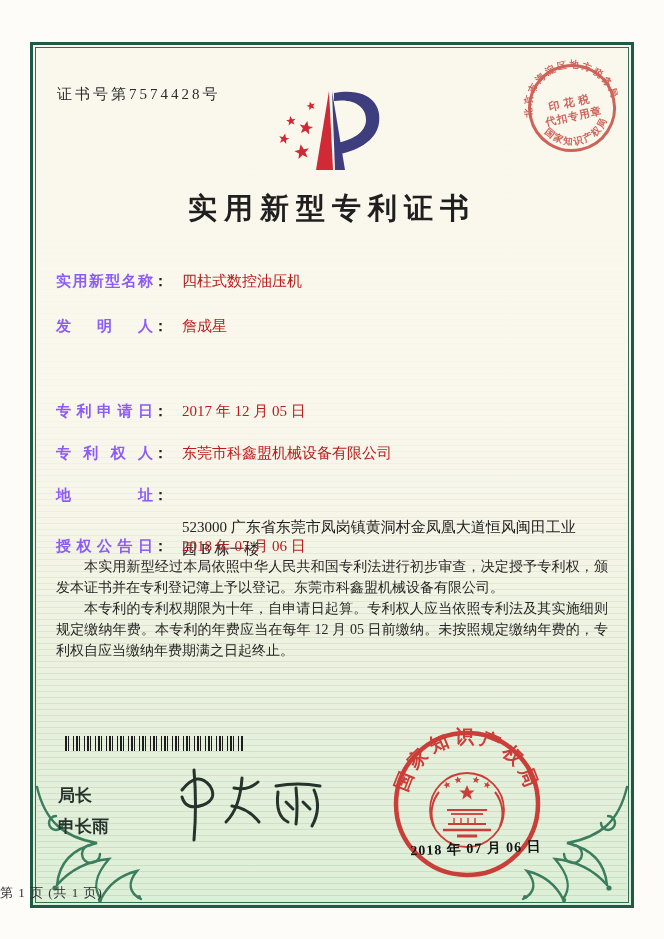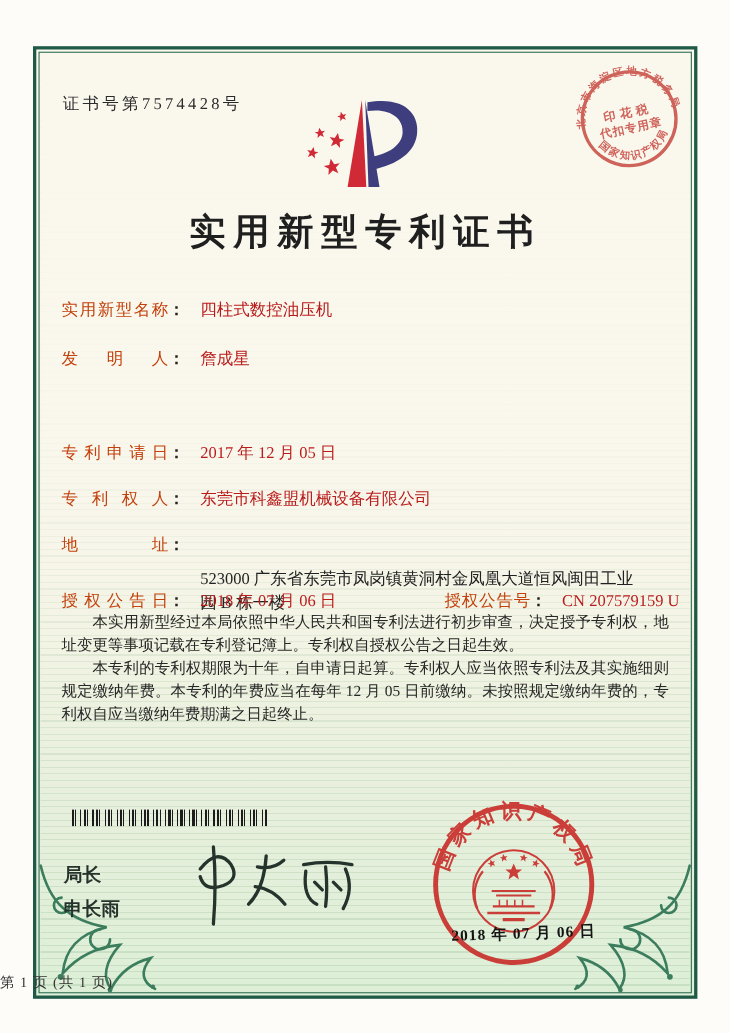--- a/index.html
+++ b/index.html
@@ -26,27 +26,27 @@
   }
   .flourish{position:absolute;bottom:2px;}
   .flourish.br{right:2px;}
   .flourish.bl{left:2px;transform:scaleX(-1);}
   
   .cert-no{position:absolute;left:57px;top:85px;font-size:15px;letter-spacing:3px;color:#2b2b2b;}
   .logo{position:absolute;left:276px;top:84px;}
   .tax-stamp{position:absolute;left:524px;top:60px;transform:rotate(-12deg);opacity:.88;}
   .title{
     position:absolute;left:0;right:0;top:189px;text-align:center;
-    font-size:33px;font-weight:bold;letter-spacing:7px;color:#1f1f1f;
+    font-size:29px;font-weight:bold;letter-spacing:7px;color:#1f1f1f;
   }
   
   .row{position:absolute;left:56px;font-size:15px;white-space:nowrap;}
   .row .lbl{
-    display:inline-block;width:97px;font-weight:normal;
-    text-align:justify;text-align-last:justify;vertical-align:top;color:#c2410c;
+    display:inline-block;width:97px;font-weight:bold;
+    text-align:justify;text-align-last:justify;vertical-align:top;color:#8b5cf6;
   }
   .row .colon{font-weight:bold;}
   .row .val{margin-left:14px;color:#b91c1c;}
   .r0{top:272px}.r1{top:317px}.r2{top:362px}.r3{top:402px}.r4{top:444px}
   .r5{top:486px}.r6{top:537px}
   .row .val-wrap{display:inline-block;width:408px;white-space:normal;vertical-align:top;line-height:22px;margin-left:14px;margin-top:30px;}
   .pair2{position:absolute;left:348px;top:0;}
   .pair2 .lbl{width:78px;}
   
   .body-text{
@@ -157,27 +157,24 @@
     <span class="lbl">专利申请日</span><span class="colon">：</span><span class="val">2017 年 12 月 05 日</span>
   </div>
   <div class="row r4">
     <span class="lbl">专利权人</span><span class="colon">：</span><span class="val">东莞市科鑫盟机械设备有限公司</span>
   </div>
   <div class="row r5">
     <span class="lbl">地址</span><span class="colon">：</span><span class="val-wrap">523000 广东省东莞市凤岗镇黄洞村金凤凰大道恒风闽田工业园 B 栋一楼</span>
   </div>
   <div class="row r6">
     <span class="lbl">授权公告日</span><span class="colon">：</span><span class="val">2018 年 07 月 06 日</span>
-    <span class="pair2">
-      <span class="lbl">授权公告号</span><span class="colon">：</span><span class="val">CN 207579159 U</span>
-    </span>
   </div>
 
   <div class="body-text">
-    <p>本实用新型经过本局依照中华人民共和国专利法进行初步审查，决定授予专利权，地址变更等事项记载在专利登记簿上。专利权自授权公告之日起生效。</p>
+    <p>本实用新型经过本局依照中华人民共和国专利法进行初步审查，决定授予专利权，颁发本证书并在专利登记簿上予以登记。东莞市科鑫盟机械设备有限公司。</p>
     <p>本专利的专利权期限为十年，自申请日起算。专利权人应当依照专利法及其实施细则规定缴纳年费。本专利的年费应当在每年 12 月 05 日前缴纳。未按照规定缴纳年费的，专利权自应当缴纳年费期满之日起终止。</p>
   </div>
 
   <div class="barcode"></div>
 
   <div class="signer">
     <div>局长</div>
     <div>申长雨</div>
   </div>
 

